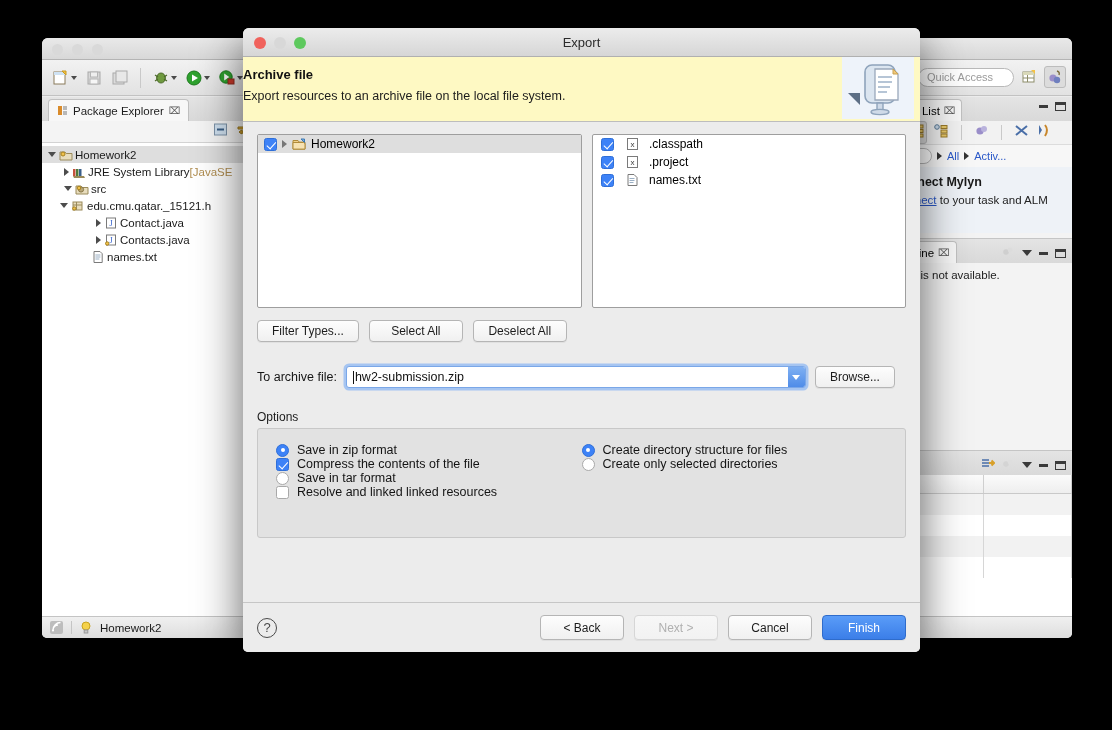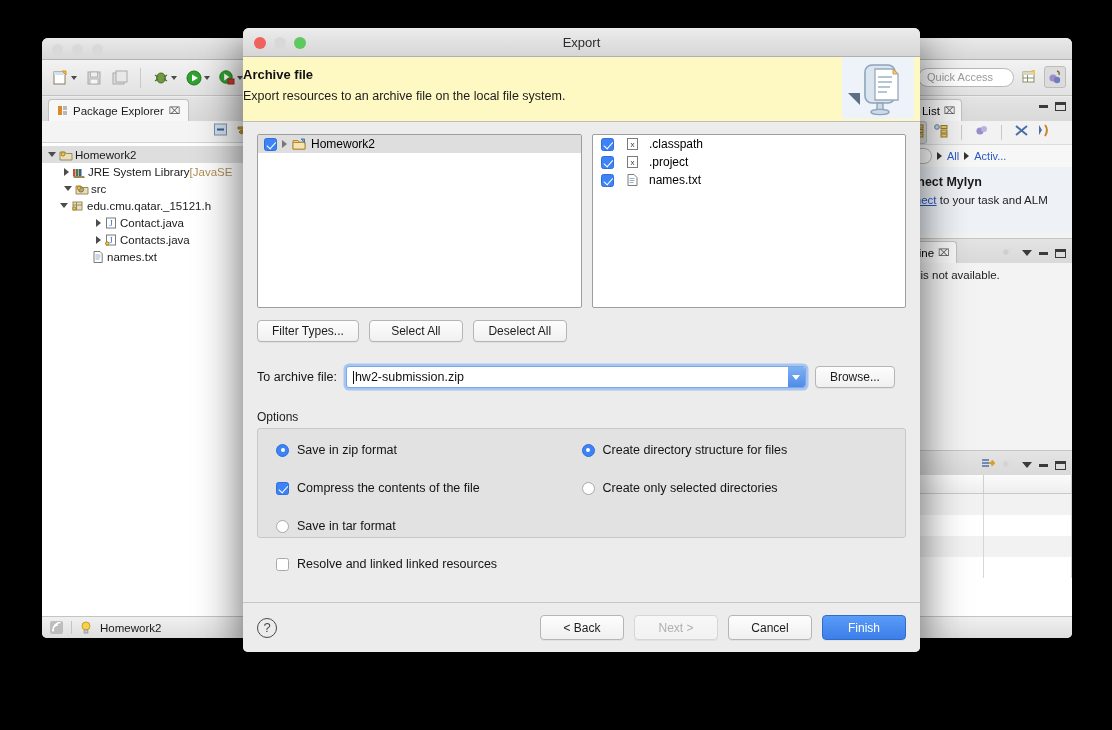--- a/index.html
+++ b/index.html
@@ -182,21 +182,21 @@
     background: linear-gradient(#7fb0f2,#4f8ce8); display: flex; align-items: center; justify-content: center;
   }
   .combo-btn i { width: 0; height: 0; border-left: 4px solid transparent; border-right: 4px solid transparent; border-top: 5px solid #fff; display: block; }
 
   .options-group { margin-top: 22px; }
   .og-label { font-size: 12px; color: #1c1c1c; margin-bottom: 4px; }
   .og-box {
     background: #e2e2e2; border: 1px solid #c8c8c8; border-radius: 3px;
     height: 110px; padding: 14px 18px; display: flex;
   }
-  .og-col { flex: 1; display: flex; flex-direction: column; gap: 24px; }
+  .og-col { flex: 1; display: flex; flex-direction: column; gap: 0; }
   .opt { display: flex; align-items: center; gap: 8px; font-size: 12.5px; color: #141414; }
   .rad { width: 13px; height: 13px; border-radius: 50%; flex: 0 0 auto; position: relative; }
   .rad.on { background: #3d82f7; border: 1px solid #2f6fd8; }
   .rad.on::after { content: ""; position: absolute; left: 3.5px; top: 3.5px; width: 4px; height: 4px; border-radius: 50%; background: #fff; }
   .rad.off { background: #fff; border: 1px solid #a9a9a9; }
 
   .dlg-footer {
     height: 50px; background: #ececec; border-top: 1px solid #c6c6c6;
     display: flex; align-items: center; padding: 0 14px; gap: 10px;
   }

